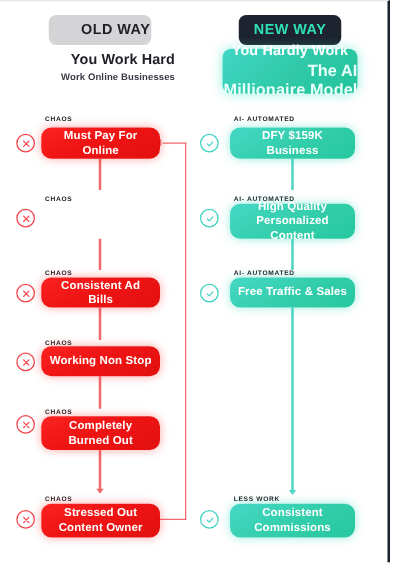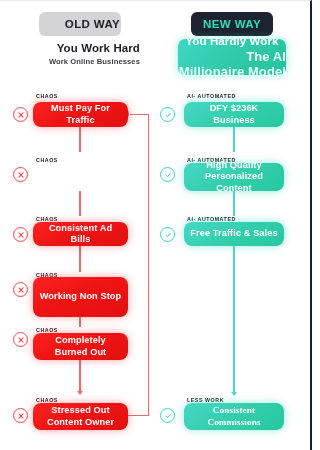--- a/index.html
+++ b/index.html
@@ -160,21 +160,21 @@
   <div class="conn teal vline" style="left:233px; top:190px; height:25px;"></div>
   <div class="conn teal vline" style="left:233px; top:245px; height:148px;"></div>
   <div class="arrowhead arrow-down teal" style="left:230.5px; top:391px;"></div>
 
   <div class="tag left" style="top:92px;">CHAOS</div>
   <div class="status x" style="top:106px;">
     <svg width="8" height="8" viewBox="0 0 10 10">
         <path d="M2.4 2.4 L7.6 7.6 M7.6 2.4 L2.4 7.6" stroke="currentColor" stroke-width="1.3" stroke-linecap="round" fill="none"></path>
       </svg>
   </div>
-  <div class="node red" style="top:101px; height:25px;">Must Pay For Traffic</div>
+  <div class="node red" style="top:101px; height:25px;">Must Pay For Online</div>
 
   <div class="tag left" style="top:156px;">CHAOS</div>
   <div class="status x" style="top:166px;">
     <svg width="8" height="8" viewBox="0 0 10 10">
         <path d="M2.4 2.4 L7.6 7.6 M7.6 2.4 L2.4 7.6" stroke="currentColor" stroke-width="1.3" stroke-linecap="round" fill="none"></path>
       </svg>
   </div>
 
   <div class="tag left" style="top:215px;">CHAOS</div>
   <div class="status x" style="top:226px;">
@@ -183,21 +183,21 @@
       </svg>
   </div>
   <div class="node red" style="top:221px; height:24px;">Consistent Ad Bills</div>
 
   <div class="tag left" style="top:271px;">CHAOS</div>
   <div class="status x" style="top:281px;">
     <svg width="8" height="8" viewBox="0 0 10 10">
         <path d="M2.4 2.4 L7.6 7.6 M7.6 2.4 L2.4 7.6" stroke="currentColor" stroke-width="1.3" stroke-linecap="round" fill="none"></path>
       </svg>
   </div>
-  <div class="node red" style="top:276px; height:40px;">Working Non Stop</div>
+  <div class="node red" style="top:276px; height:24px;">Working Non Stop</div>
 
   <div class="tag left" style="top:326px;">CHAOS</div>
   <div class="status x" style="top:331px;">
     <svg width="8" height="8" viewBox="0 0 10 10">
         <path d="M2.4 2.4 L7.6 7.6 M7.6 2.4 L2.4 7.6" stroke="currentColor" stroke-width="1.3" stroke-linecap="round" fill="none"></path>
       </svg>
   </div>
   <div class="node red" style="top:332px; height:27px;">Completely Burned Out</div>
 
   <div class="tag left" style="top:396px;">CHAOS</div>
@@ -207,21 +207,21 @@
       </svg>
   </div>
   <div class="node red" style="top:402px; height:27px;">Stressed Out Content Owner</div>
 
   <div class="tag right" style="top:92px;">AI- AUTOMATED</div>
   <div class="status ok" style="top:106px;">
     <svg width="8" height="8" viewBox="0 0 10 10">
         <path d="M2.3 5.1 L4.3 7.1 L7.8 3.1" stroke="currentColor" stroke-width="1.2" stroke-linecap="round" stroke-linejoin="round" fill="none"></path>
       </svg>
   </div>
-  <div class="node teal" style="top:101px; height:25px;">DFY $236K Business</div>
+  <div class="node teal" style="top:101px; height:25px;">DFY $159K Business</div>
 
   <div class="tag right" style="top:156px;">AI- AUTOMATED</div>
   <div class="status ok" style="top:166px;">
     <svg width="8" height="8" viewBox="0 0 10 10">
         <path d="M2.3 5.1 L4.3 7.1 L7.8 3.1" stroke="currentColor" stroke-width="1.2" stroke-linecap="round" stroke-linejoin="round" fill="none"></path>
       </svg>
   </div>
   <div class="node teal" style="top:162px; height:28px;">High Quality Personalized Content</div>
 
   <div class="tag right" style="top:215px;">AI- AUTOMATED</div>
@@ -231,15 +231,15 @@
       </svg>
   </div>
   <div class="node teal" style="top:221px; height:24px;">Free Traffic &amp; Sales</div>
 
   <div class="tag right" style="top:396px;">LESS WORK</div>
   <div class="status ok" style="top:407px;">
     <svg width="8" height="8" viewBox="0 0 10 10">
         <path d="M2.3 5.1 L4.3 7.1 L7.8 3.1" stroke="currentColor" stroke-width="1.2" stroke-linecap="round" stroke-linejoin="round" fill="none"></path>
       </svg>
   </div>
-  <div class="node teal" style="top:402px; height:27px;font-family:Liberation Serif, serif;">Consistent Commissions</div>
+  <div class="node teal" style="top:402px; height:27px;">Consistent Commissions</div>
 
 </div>
 
 </body></html>

